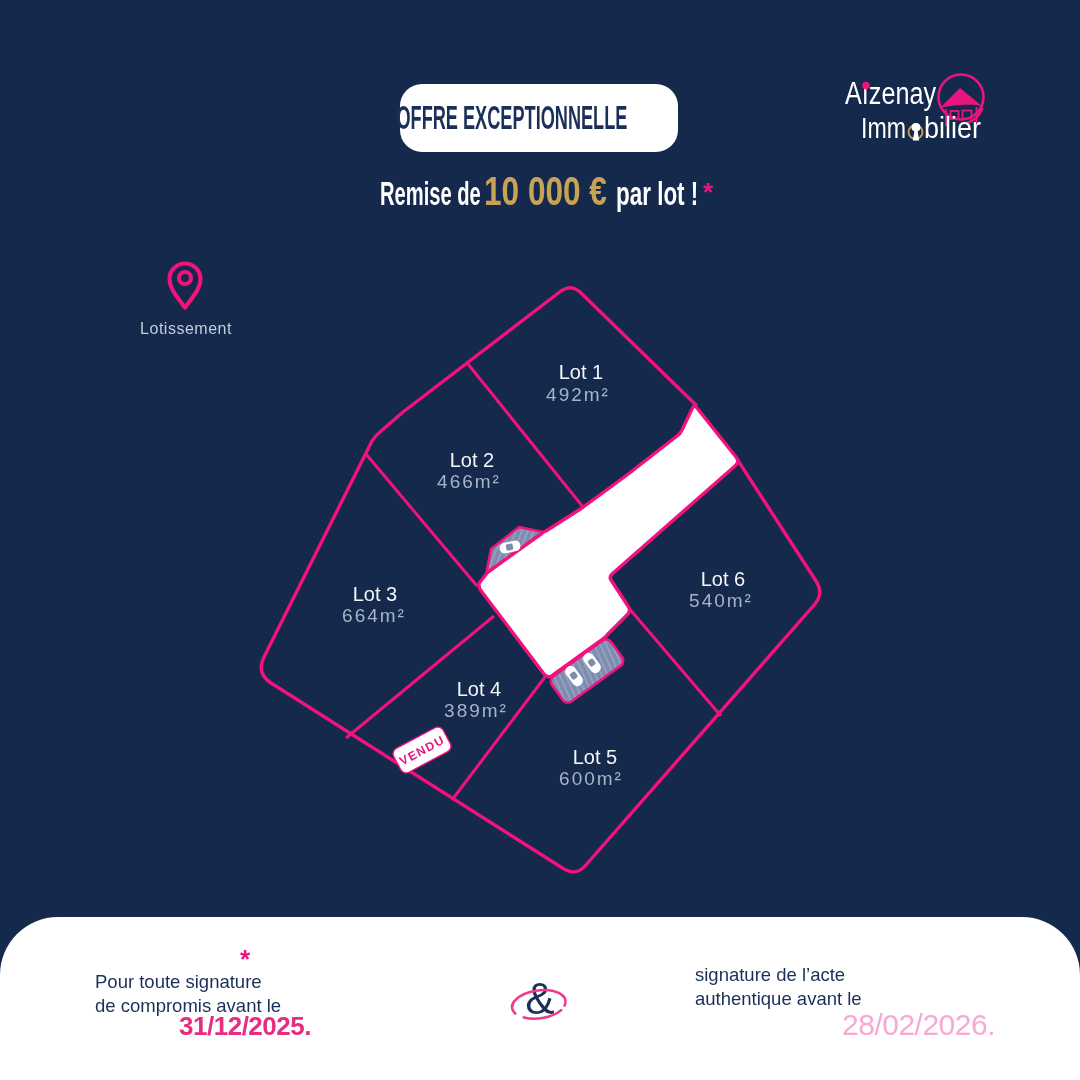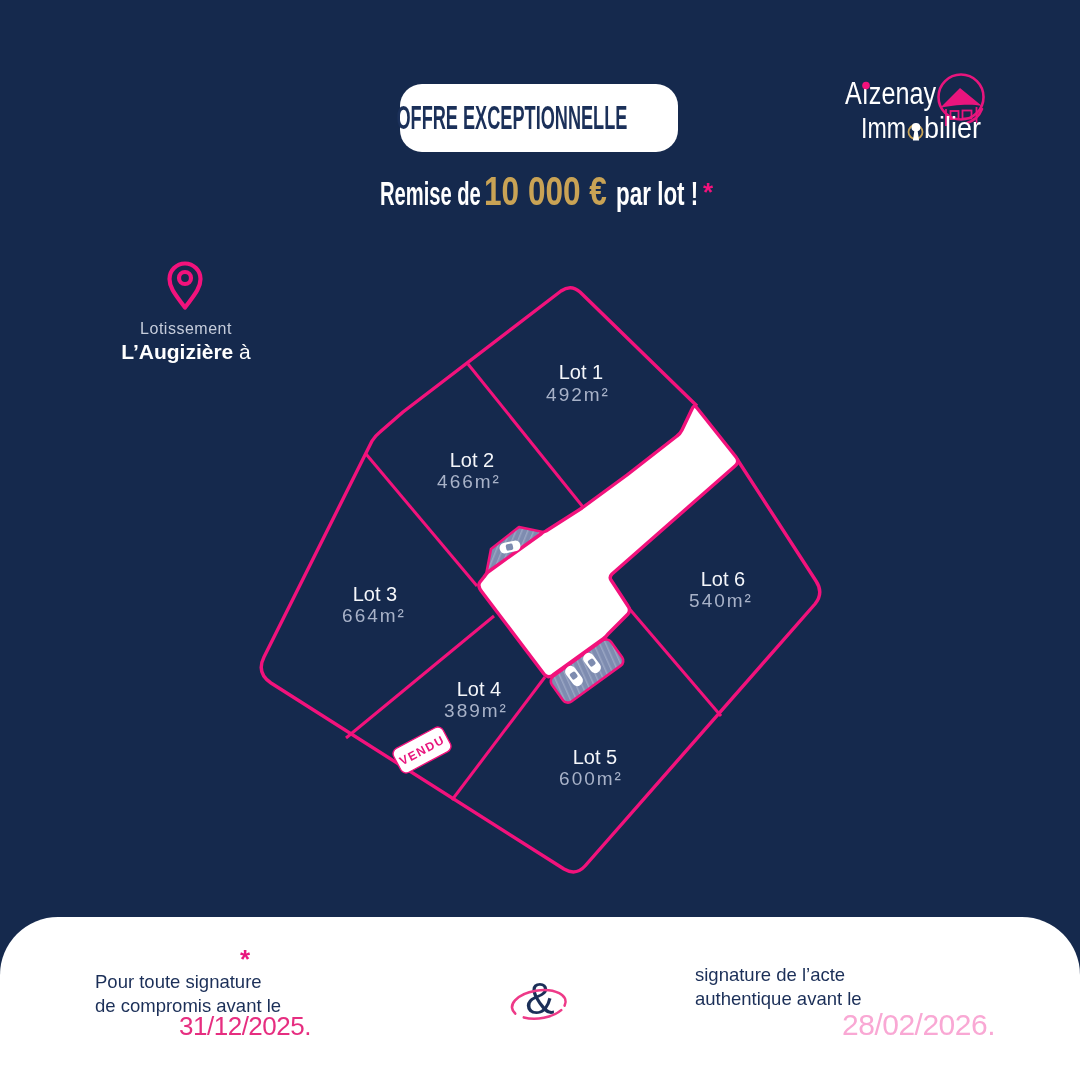--- a/index.html
+++ b/index.html
@@ -48,21 +48,20 @@
 
   <circle cx="85.5" cy="70" r="7" fill="none" stroke="#c9a355" stroke-width="1.8"></circle>
 
   <path d="M86 61 a4.3 4.3 0 0 1 1.7 8.3 l1.4 9.2 h-6.2 l1.4 -9.2 a4.3 4.3 0 0 1 1.7 -8.3 z" fill="#ffffff"></path>
 </svg>
 
 <div class="abs" style="left:36px;top:318px;width:300px;text-align:center;color:#ffffff;">
 
   <div style="font-size:16px;color:#c6cddc;letter-spacing:0.5px;line-height:21px;">Lotissement</div>
 
-  <div style="font-size:21px;line-height:24px;margin-top:1px;"><b>L’Augizière</b> <span style="font-weight:400;">à</span></div>
 
 </div>
 
 <svg class="abs" style="left:0;top:0;" width="1080" height="1080" viewBox="0 0 1080 1080">
   <defs>
     <pattern id="h1" patternUnits="userSpaceOnUse" width="5.5" height="8" patternTransform="rotate(12)">
       <rect width="5.5" height="8" fill="#7e8cb0"></rect>
       <rect width="1.4" height="8" fill="#9aa6c4"></rect>
     </pattern>
     <pattern id="h2" patternUnits="userSpaceOnUse" width="5.5" height="8" patternTransform="rotate(22)">
@@ -134,21 +133,21 @@
   <text x="723" y="585.5" text-anchor="middle" fill="#f4f6fa" font-size="20" font-family="Liberation Sans">Lot 6</text>
   <text x="721" y="606.5" text-anchor="middle" fill="#a8b2c8" font-size="19" letter-spacing="2" font-family="Liberation Sans">540m²</text>
 </svg>
 
 <div class="abs" style="left:0px;top:917px;width:1080px;height:163px;background:#ffffff;border-radius:58px 58px 0 0;"></div>
 
 <div class="abs" style="left:95px;top:946px;width:300px;text-align:center;color:#e8157d;font-size:26px;font-weight:bold;line-height:1;">*</div>
 
 <div class="abs" style="left:95px;top:970px;width:300px;text-align:left;color:#1b2f58;font-size:18.5px;line-height:24px;">Pour toute signature<br>de compromis avant le</div>
 
-<div class="abs" style="left:95px;top:1011px;width:300px;text-align:center;color:#e62e80;font-size:26px;letter-spacing:-0.5px;">31/12/2025.</div>
+<div class="abs" style="left:95px;top:1011px;width:300px;text-align:center;color:#e62e80;font-size:26px;letter-spacing:-0.5px;font-weight:bold;">31/12/2025.</div>
 
 <div class="abs" style="left:490px;top:977px;width:100px;text-align:center;line-height:1;">
   <span style="color:#1b2f58;font-size:44px;font-family:'Liberation Sans';">&amp;</span>
 </div>
 
 <svg class="abs" style="left:490px;top:973px;" width="100" height="60" viewBox="0 0 100 60">
   <g fill="none" stroke="#ee3a88" stroke-width="2.6" stroke-linecap="round" transform="rotate(-8 50 30)">
     <path d="M24 37 A 27 14 0 1 1 74 36"></path>
     <path d="M70 40 A 27 14 0 0 1 32 42"></path>
   </g>

